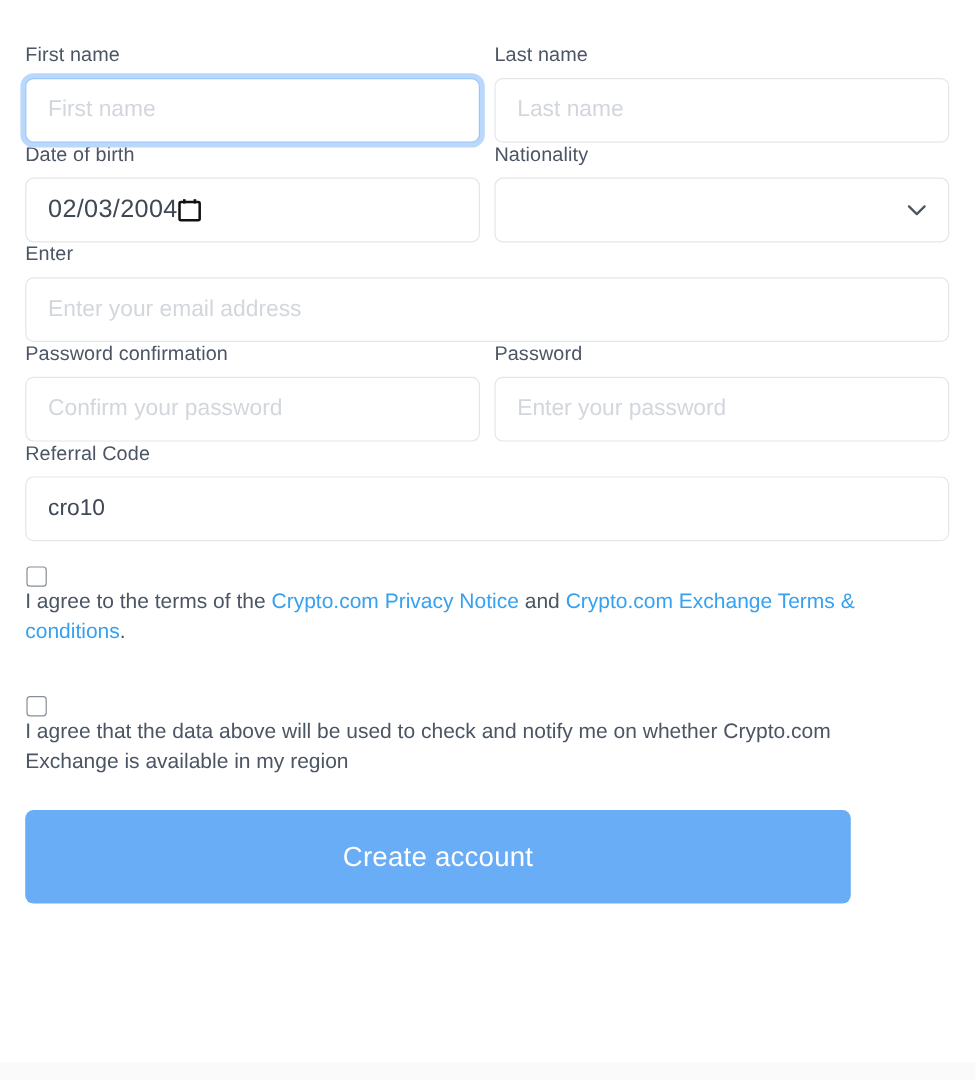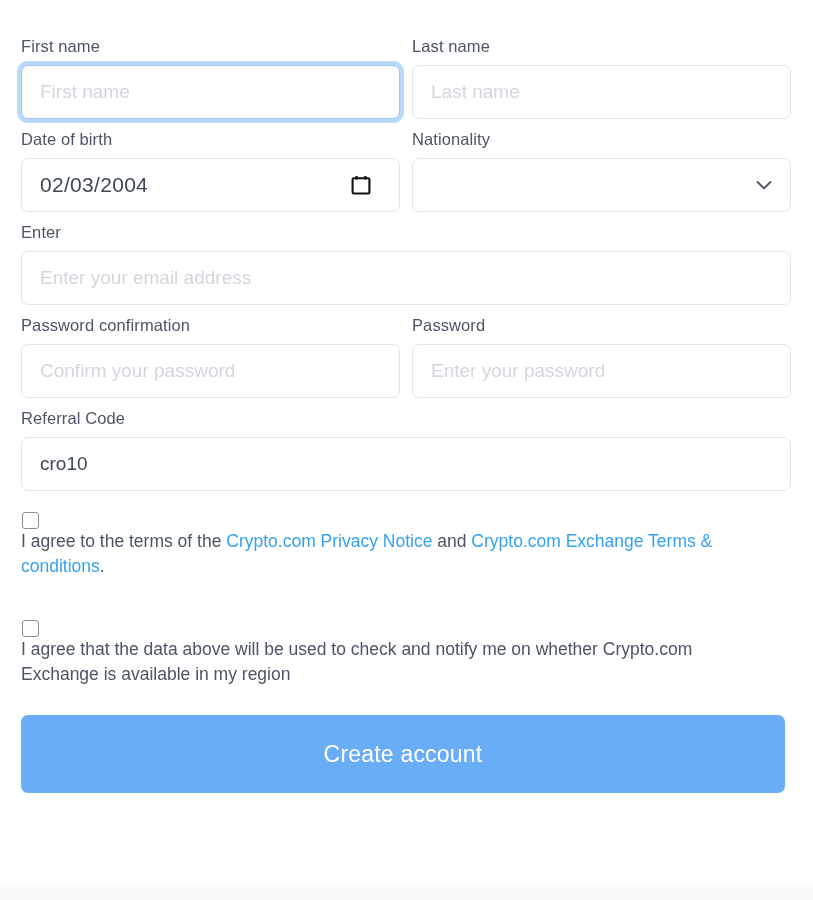--- a/index.html
+++ b/index.html
@@ -28,21 +28,20 @@
     position: absolute;
     left: 21px;
     top: 36px;
     width: 770px;
   }
 
   
   .row {
     display: flex;
     gap: 12px;
-    margin-bottom: 10px;
   }
   .col {
     width: 379px;
     flex: 0 0 379px;
   }
   .col-full {
     width: 770px;
     flex: 0 0 770px;
   }
 
@@ -79,21 +78,21 @@
   }
   .txt.focused {
     border: 1px solid #9ec7f7;
     box-shadow: 0 0 0 4px #b9d8fb;
   }
 
   
   .date-field {
     display: flex;
     align-items: center;
-    justify-content: space-between;
+    justify-content: flex-start;
     padding-right: 28px;
   }
   .date-val {
     font-size: 21px;
     color: #3f4854;
     letter-spacing: 0.3px;
   }
   .cal-icon {
     width: 20px;
     height: 20px;
@@ -150,21 +149,21 @@
   .lnk {
     color: #35a1f0;
     text-decoration: none;
     cursor: pointer;
   }
 
   
   .submit {
     box-sizing: border-box;
     display: block;
-    width: 764px;
+    width: 688px;
     height: 78px;
     margin-top: 28px;
     border: none;
     border-radius: 7px;
     background: #6aadf7;
     color: #ffffff;
     font-family: "Liberation Sans", sans-serif;
     font-size: 23px;
     letter-spacing: 0.2px;
     cursor: pointer;

